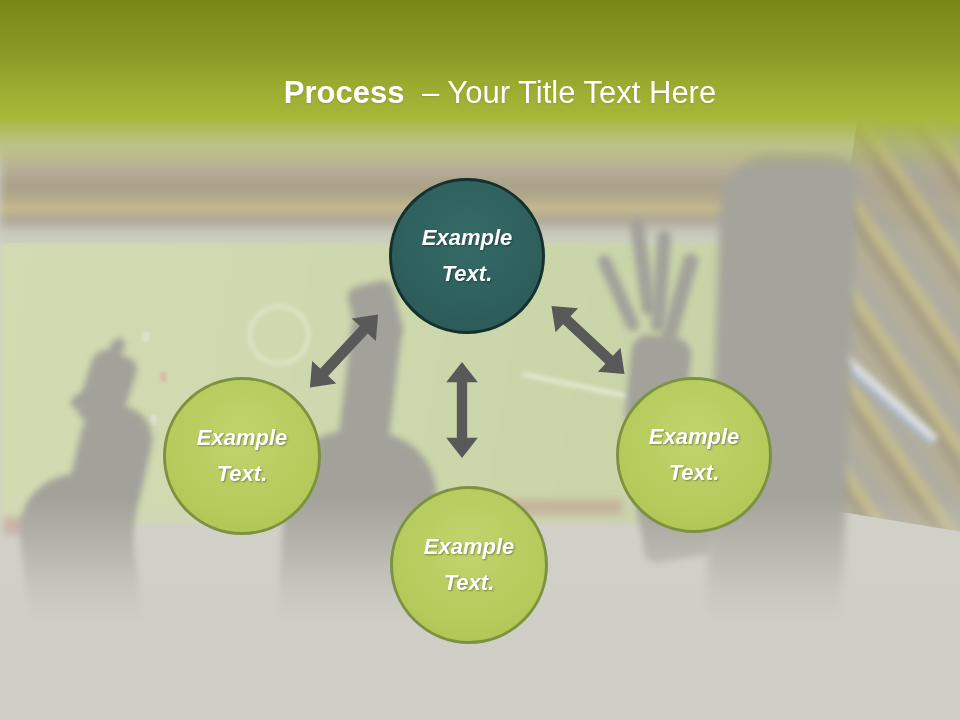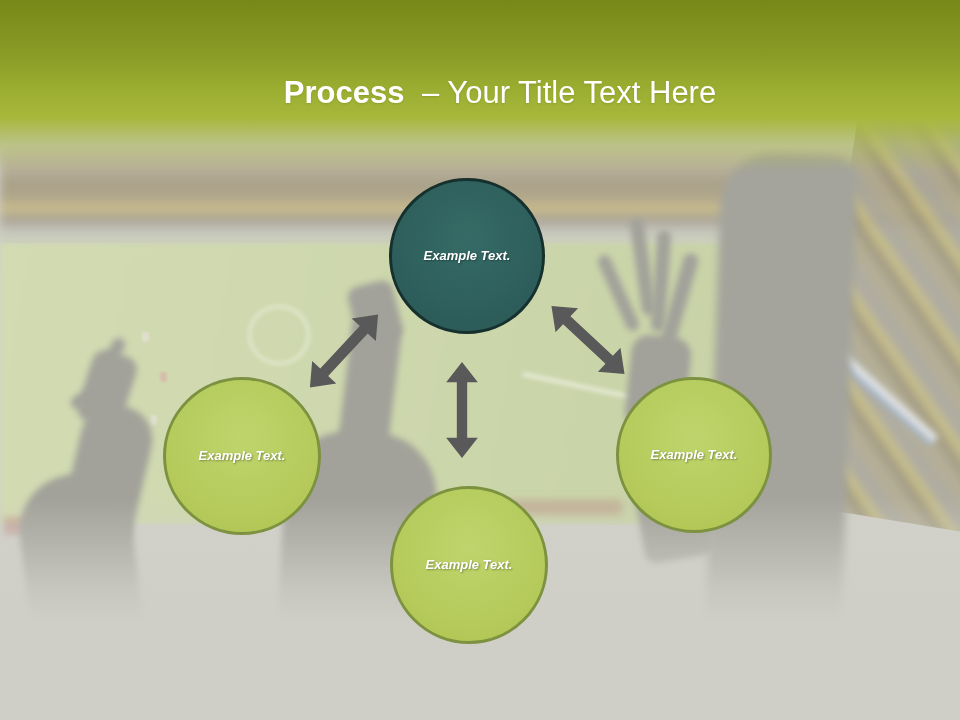--- a/index.html
+++ b/index.html
@@ -104,21 +104,21 @@
     text-shadow:0 1px 2px rgba(90,105,20,.25);
     white-space:nowrap;
   }
   .title .kw{position:static;font-weight:700;}
   .title .rest{position:static;font-weight:400;margin-left:9px;}
 
   
   .diagram{inset:0;z-index:10;}
   .node{
     border-radius:50%;display:flex;align-items:center;justify-content:center;
-    color:#fff;font-weight:700;font-style:italic;font-size:13px;
+    color:#fff;font-weight:700;font-style:italic;font-size:22px;
     text-align:center;line-height:1.65;
     text-shadow:1px 1px 2px rgba(0,0,0,.35);
   }
   .node span{position:static;display:block;width:112px;}
   .node-teal{
     background:radial-gradient(circle at 50% 38%,#356b66 0%,#2e5f5c 60%,#2a5754 100%);
     border:3px solid #15302d;
   }
   .node-green{
     background:radial-gradient(circle at 50% 38%,#bfd46c 0%,#b6cb5c 60%,#aec24f 100%);

